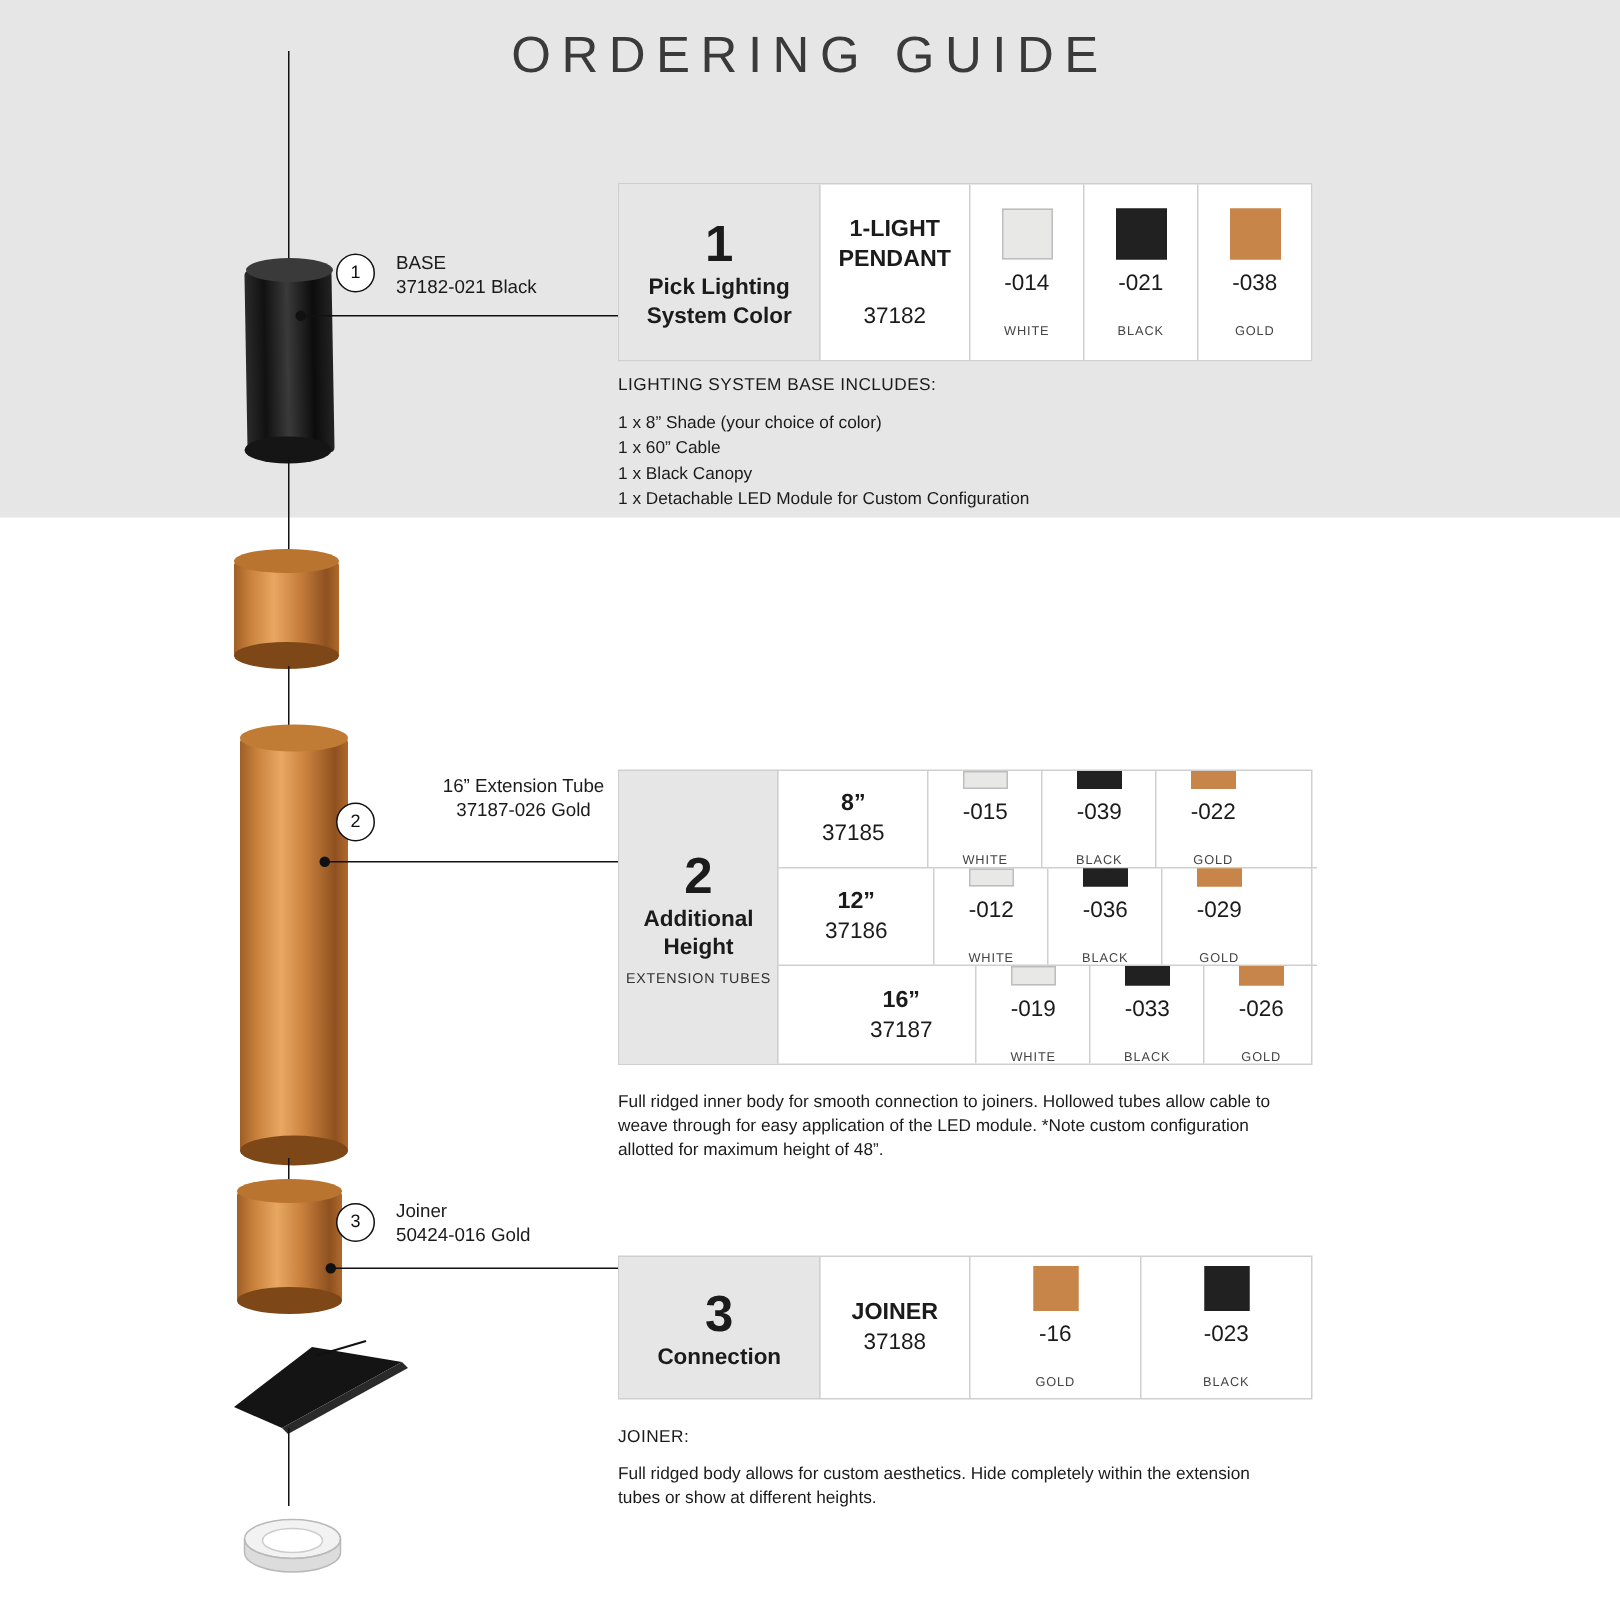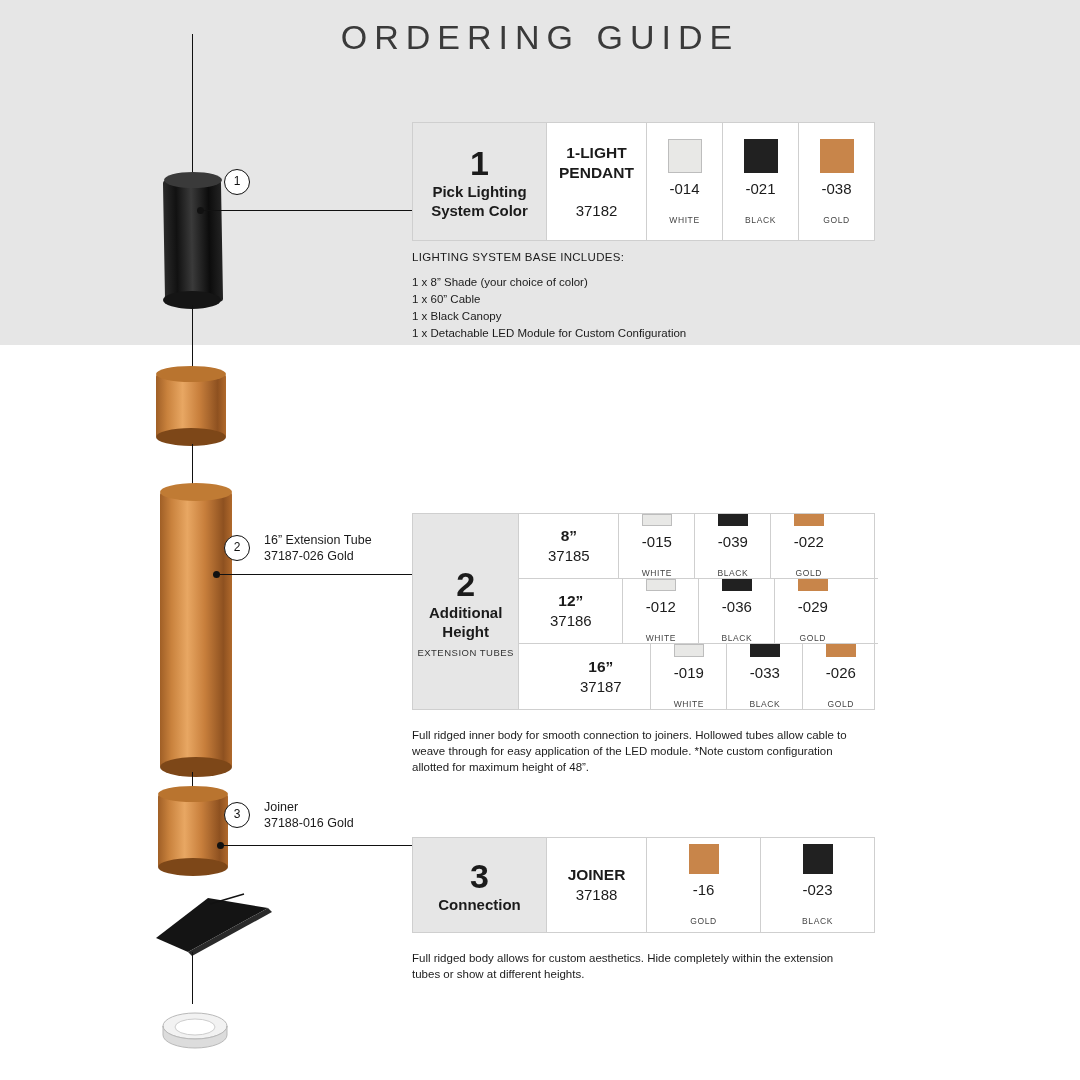--- a/index.html
+++ b/index.html
@@ -109,35 +109,39 @@
 
   <div class="cableline" style="left:192px;top:952px;height:52px;"></div>
 
   <svg width="90" height="60" style="position:absolute;left:150px;top:1004px;">
     <ellipse cx="45" cy="22" rx="32" ry="13" fill="#f2f2f2" stroke="#b9b9b9" stroke-width="1"></ellipse>
     <path d="M13 22 a32,13 0 0 0 64,0 l0,9 a32,13 0 0 1 -64,0 z" fill="#dcdcdc" stroke="#b9b9b9" stroke-width="1"></path>
     <ellipse cx="45" cy="23" rx="20" ry="8" fill="#ffffff" stroke="#cdcdcd" stroke-width="1"></ellipse>
   </svg>
 
   <div class="callout-num" style="left:224px;top:169px;">1</div>
+  <div class="callout-text" style="left:264px;top:167px;width:160px;">
+    <span>BASE</span><br>
+    <span>37182-021 Black</span>
+  </div>
   <div class="leader" style="left:200px;top:210px;width:212px;"></div>
   <div class="leaderdot" style="left:197px;top:207px;"></div>
 
   <div class="callout-num" style="left:224px;top:535px;">2</div>
-  <div class="callout-text" style="left:264px;top:532px;width:170px;">
+  <div class="callout-text" style="left:264px;top:516px;width:170px;text-align:center;">
     <span>16” Extension Tube</span><br>
     <span>37187-026 Gold</span>
   </div>
   <div class="leader" style="left:216px;top:574px;width:196px;"></div>
   <div class="leaderdot" style="left:213px;top:571px;"></div>
 
   <div class="callout-num" style="left:224px;top:802px;">3</div>
   <div class="callout-text" style="left:264px;top:799px;width:160px;">
     <span>Joiner</span><br>
-    <span>37188-016 Gold</span>
+    <span>50424-016 Gold</span>
   </div>
   <div class="leader" style="left:220px;top:845px;width:192px;"></div>
   <div class="leaderdot" style="left:217px;top:842px;"></div>
 </div>
 
 <div class="tbl" style="left:412px;top:122px;width:463px;height:119px;">
   <div class="row" style="height:117px;">
     <div class="cell lead" style="width:134px;">
       <div class="bignum">1</div>
       <div class="leadlabel" style="padding:0 12px;">Pick Lighting System Color</div>
@@ -271,14 +275,15 @@
     </div>
     <div class="cell sw" style="width:113px;">
       <div class="swatch" style="background:#212121;border-color:#212121;width:30px;height:30px;"></div>
       <div class="swcode">-023</div>
       <div class="swname">BLACK</div>
     </div>
   </div>
 </div>
 
 <div class="note" style="left:412px;top:950px;width:440px;">
+  <div class="hd">JOINER:</div>
   <p>Full ridged body allows for custom aesthetics. Hide completely within the extension tubes or show at different heights.</p>
 </div>
 
 </body></html>

